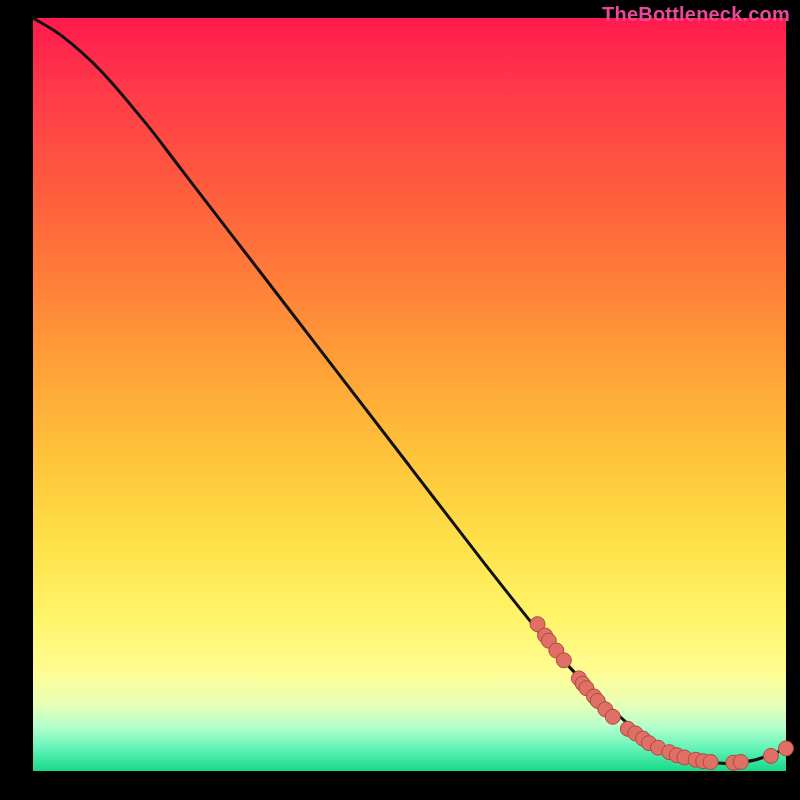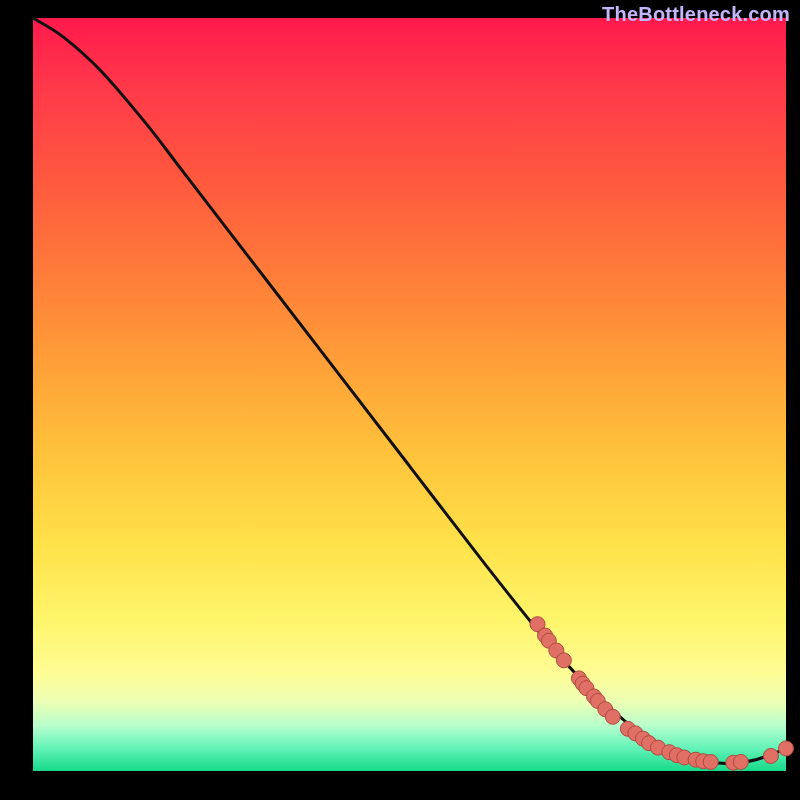--- a/index.html
+++ b/index.html
@@ -14,21 +14,21 @@
   .stage {
     position: relative;
     width: 800px;
     height: 800px;
     background: #000;
   }
   .watermark {
     position: absolute;
     top: 3px;
     right: 10px;
-    color: #c4b5fd;
+    color: #ec4899;
     font-size: 20px;
     font-weight: 600;
     letter-spacing: 0.2px;
     z-index: 30;
     user-select: none;
   }
   .plot-wrap {
     position: absolute;
     left: 33px;
     top: 18px;

